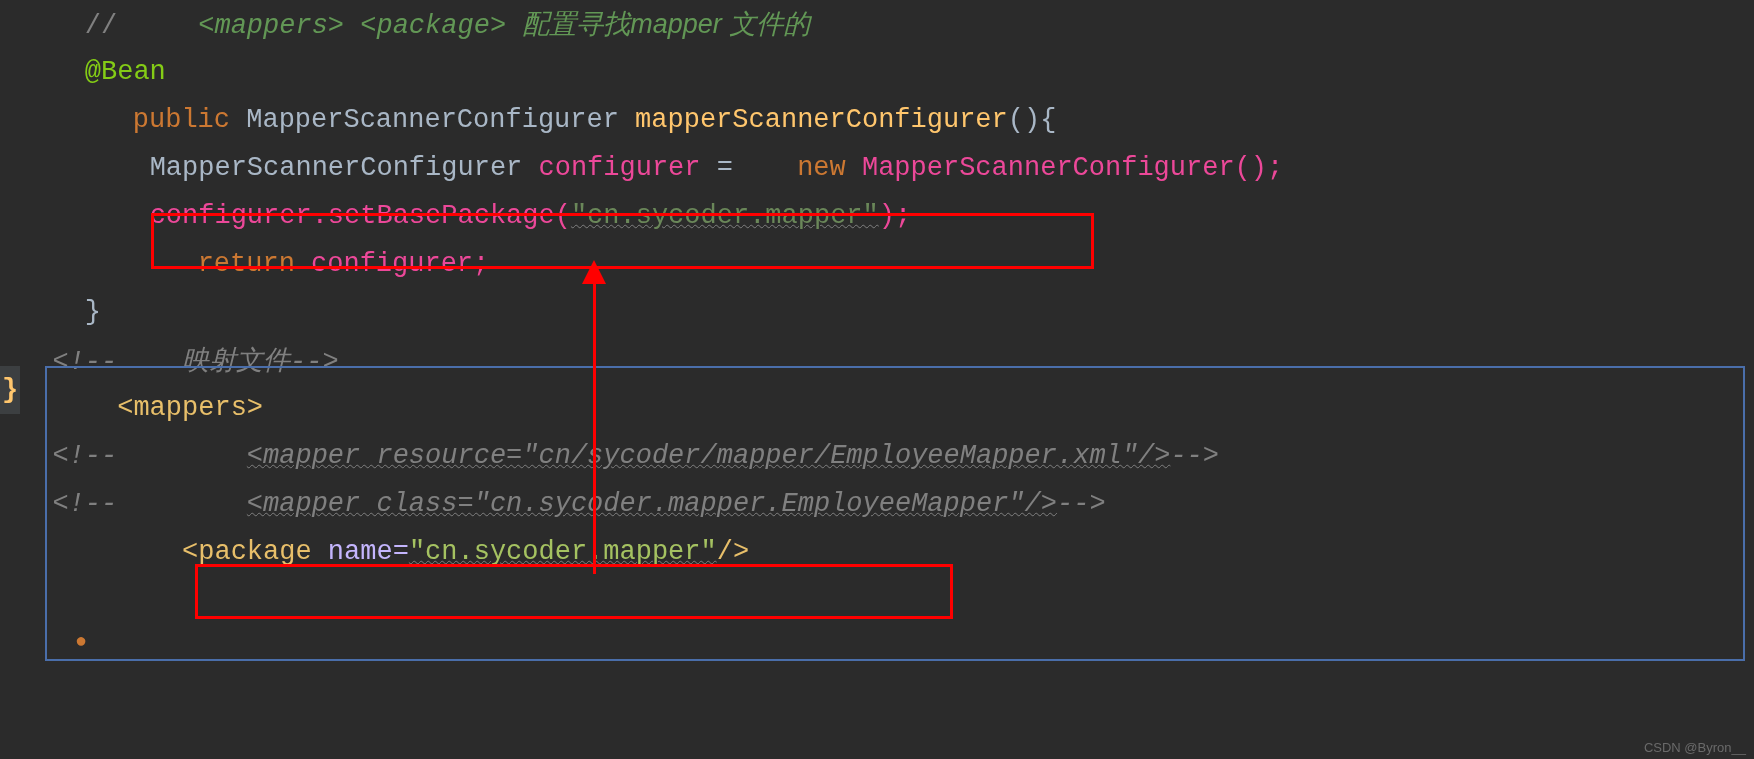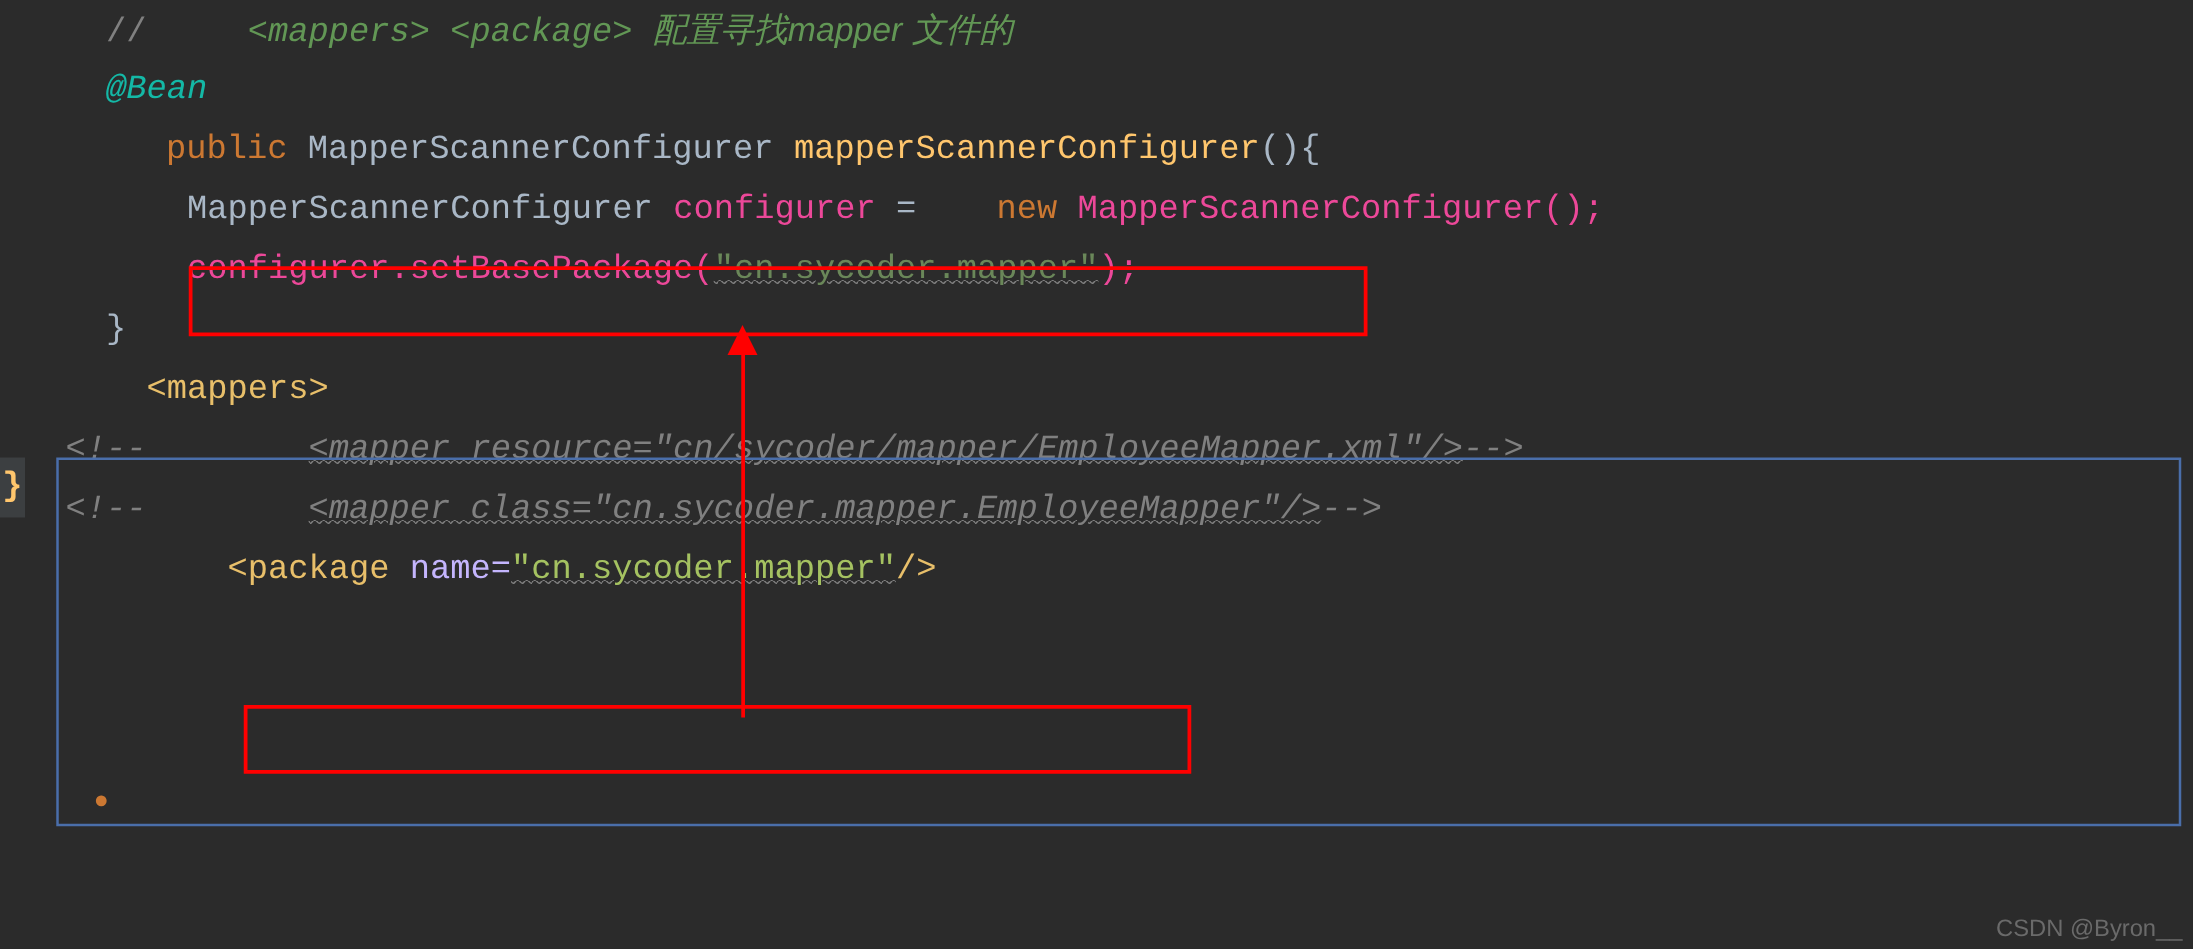--- a/index.html
+++ b/index.html
@@ -24,21 +24,21 @@
     }
     .line {
       white-space: pre;
       height: 48px;
       line-height: 48px;
       padding-left: 20px;
     }
     .comment-slash { color: #808080; }
     .comment-green { color: #629755; font-style: italic; }
     .comment-green-cn { color: #629755; font-style: italic; font-family: 'Microsoft YaHei', sans-serif; }
-    .annotation { color: #14b8a6; font-style: italic; }
+    .annotation { color: #84cc16; }
     .keyword { color: #cc7832; margin-left: 48px; }
     .type { color: #a9b7c6; }
     .method-name { color: #ffc66d; }
     .paren { color: #a9b7c6; }
     .curly { color: #a9b7c6; }
     .identifier { color: #ec4899; }
     .operator { color: #a9b7c6; }
     .string { color: #6a8759; }
     .xml-tag { color: #e8bf6a; }
     .xml-attr { color: #c4b5fd; }
@@ -112,35 +112,37 @@
       color: #cc7832;
       position: absolute;
       left: 75px;
       top: 630px;
       font-size: 20px;
     }
     .watermark {
       position: absolute;
       bottom: 4px;
       right: 8px;
-      font-size: 19px;
+      font-size: 13px;
       color: #6a6a6a;
       font-family: Arial, sans-serif;
     }
   </style>
 </head>
 <body>
 
 <div class="editor">
   <div class="line">    <span class="comment-slash">//</span>     <span class="comment-green">&lt;mappers&gt;</span> <span class="comment-green">&lt;package&gt;</span> <span class="comment-green-cn">配置寻找mapper 文件的</span></div>
   <div class="line">    <span class="annotation">@Bean</span></div>
   <div class="line">    <span class="keyword">public</span> <span class="type">MapperScannerConfigurer</span> <span class="method-name">mapperScannerConfigurer</span><span class="paren">(){</span></div>
   <div class="line">        <span class="type">MapperScannerConfigurer</span> <span class="identifier">configurer</span><span class="operator"> = </span><span class="keyword">new</span> <span class="identifier">MapperScannerConfigurer();</span></div>
   <div class="line">        <span class="identifier">configurer.setBasePackage(</span><span class="string underline-wavy">"cn.sycoder.mapper"</span><span class="identifier">);</span></div>
+  <div class="line">        <span class="keyword">return</span> <span class="identifier">configurer;</span></div>
   <div class="line">    <span class="curly">}</span></div>
+  <div class="line">  <span class="xml-comment">&lt;!--</span>    <span class="xml-comment comment-green-cn">映射文件</span><span class="xml-comment">--&gt;</span></div>
   <div class="line">      <span class="xml-tag">&lt;mappers&gt;</span></div>
   <div class="line">  <span class="xml-comment">&lt;!--</span>        <span class="xml-comment underline-wavy">&lt;mapper resource="cn/sycoder/mapper/EmployeeMapper.xml"/&gt;</span><span class="xml-comment">--&gt;</span></div>
   <div class="line">  <span class="xml-comment">&lt;!--</span>        <span class="xml-comment underline-wavy">&lt;mapper class="cn.sycoder.mapper.EmployeeMapper"/&gt;</span><span class="xml-comment">--&gt;</span></div>
   <div class="line">          <span class="xml-tag">&lt;package</span> <span class="xml-attr">name</span><span class="xml-attr">=</span><span class="xml-value underline-wavy">"cn.sycoder.mapper"</span><span class="xml-tag">/&gt;</span></div>
 </div>
 
 <div class="gutter-marker">
     <span>}</span>
   </div>
 <div class="bullet">●</div>

